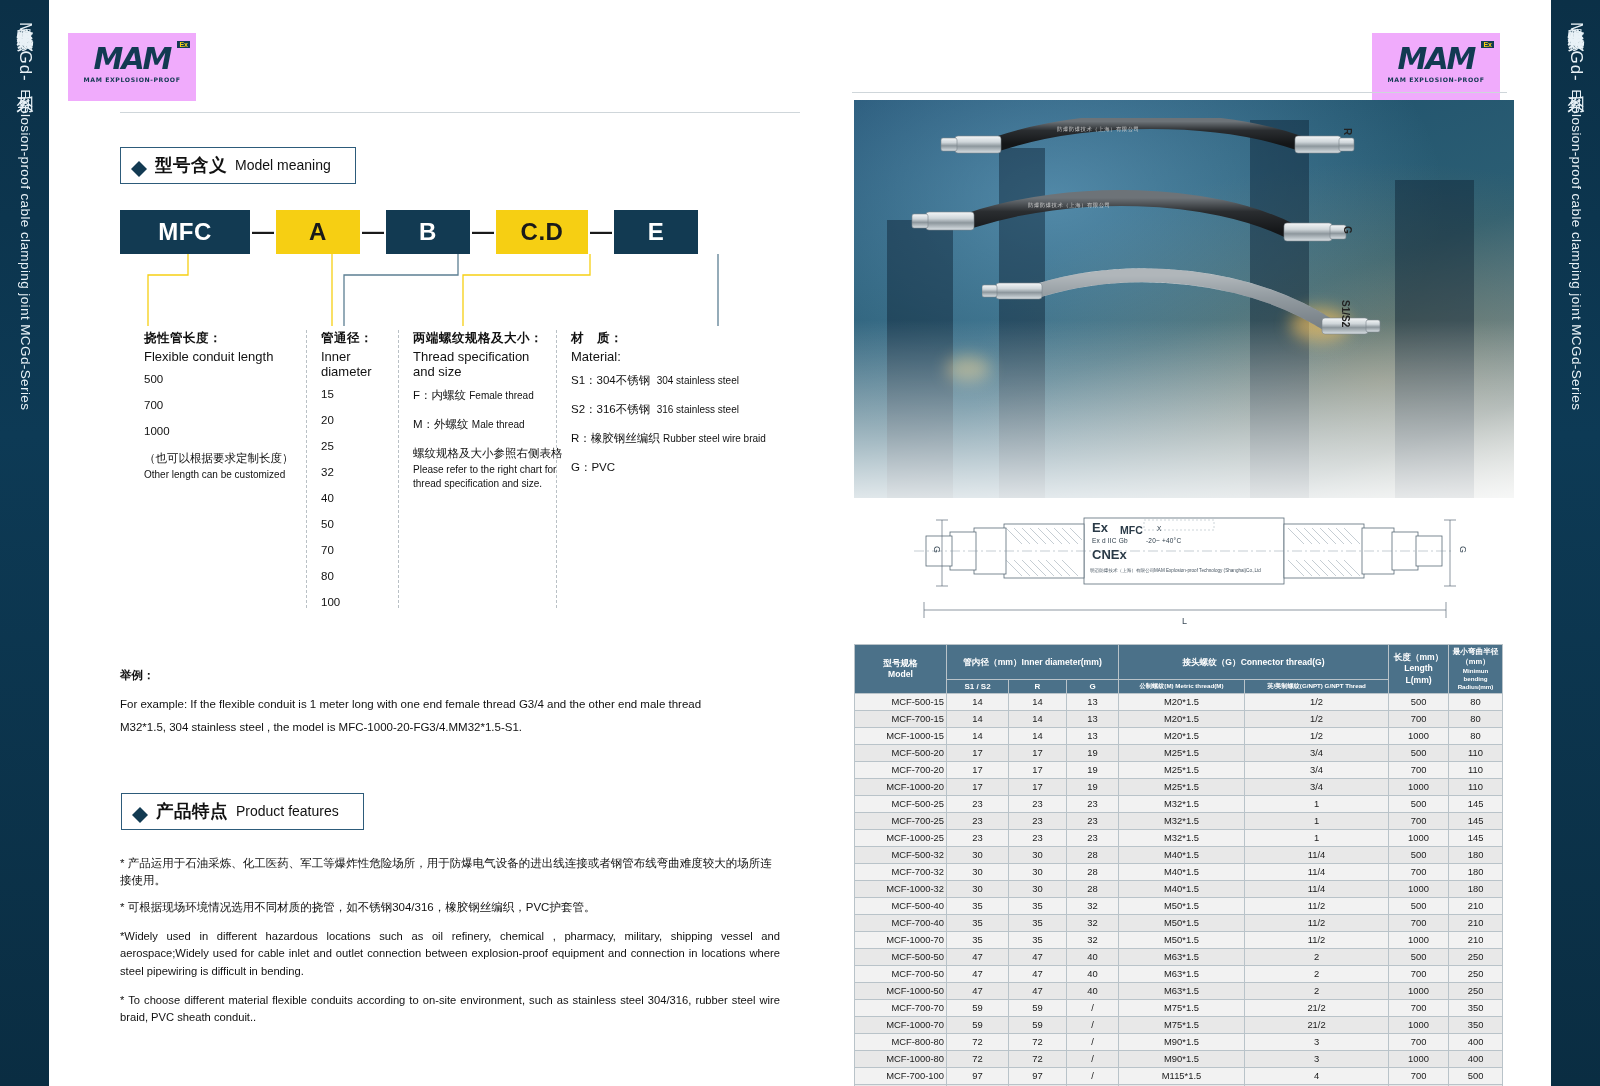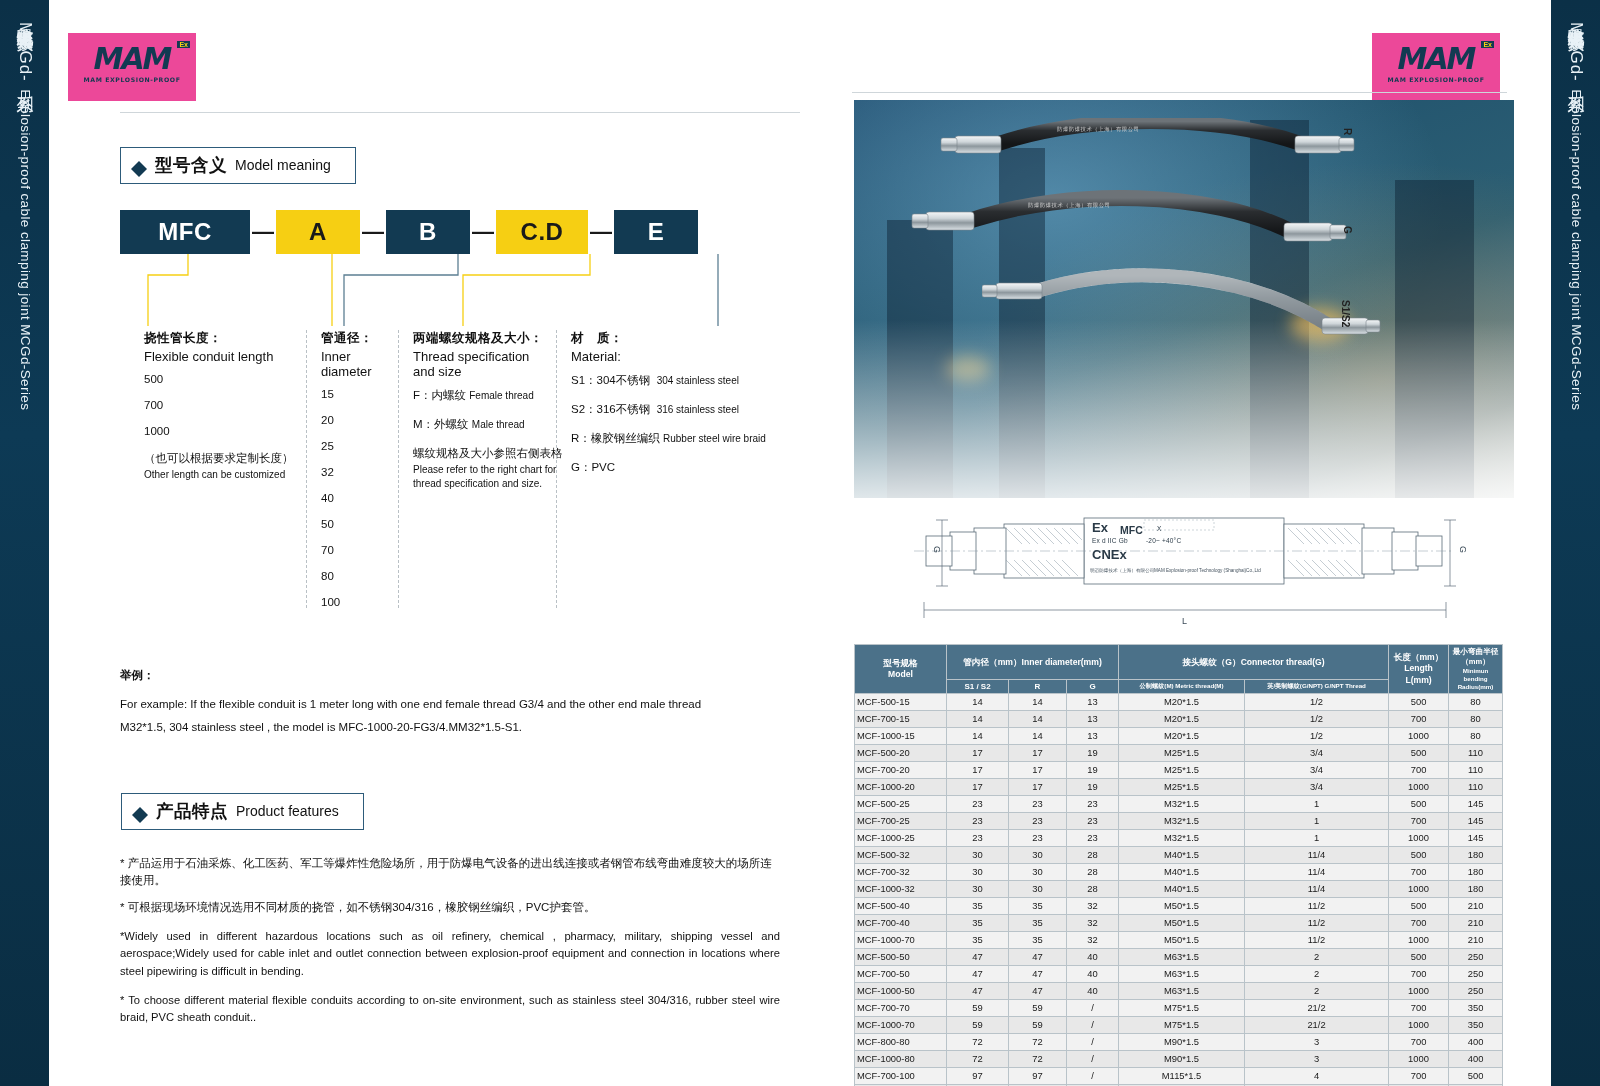--- a/index.html
+++ b/index.html
@@ -29,21 +29,21 @@
     margin-top: 14px;
     line-height: 52px;
     font-weight: 500;
   }
   .side-banner.right .side-text { writing-mode: vertical-rl; }
   .side-text .en { font-size: 13.5px; letter-spacing: .4px; }
 
   
   .logo {
     position: absolute;
-    background: #ec4899;
+    background: #f0abfc;
     display: flex; align-items: center; justify-content: center;
   }
   .logo-left  { left: 68px;  top: 33px;  width: 128px; height: 68px; }
   .logo-right { right: 100px; top: 33px; width: 128px; height: 68px; }
   .logo-inner { position: relative; width: 104px; height: 46px; }
   .logo-mark {
     font-size: 30px; font-weight: 900; color: #123a52;
     font-family: "DejaVu Sans", sans-serif;
     letter-spacing: -2px; line-height: 30px;
     text-align: center; font-style: italic;
@@ -178,21 +178,21 @@
   }
   table.spec thead th.h-main { font-size: 8.6px; line-height: 1.25; }
   table.spec thead th.h-sub  { font-size: 8px; height: 14px; }
   table.spec thead th.h-sub-sm { font-size: 6.2px; height: 14px; }
   table.spec thead th.h-tall { font-size: 8.6px; line-height:1.3; }
   table.spec tbody td {
     font-size: 9.4px; color:#1a1a1a; height: 17px; padding: 0 2px;
     background:#f2f2f2;
   }
   table.spec tbody tr:nth-child(even) td { background:#e8e8e8; }
-  table.spec tbody td.model { text-align:left; font-size:9.4px; }
+  table.spec tbody td.model { text-align:right; font-size:9.4px; }
 </style>
 </head>
 <body>
 
 <div class="page">
 
   <div class="side-banner left">
     <div class="side-text">
       <span>防爆电缆夹紧接头MCGd-系列</span>
       <span class="en">Explosion-proof cable clamping joint MCGd-Series</span>

